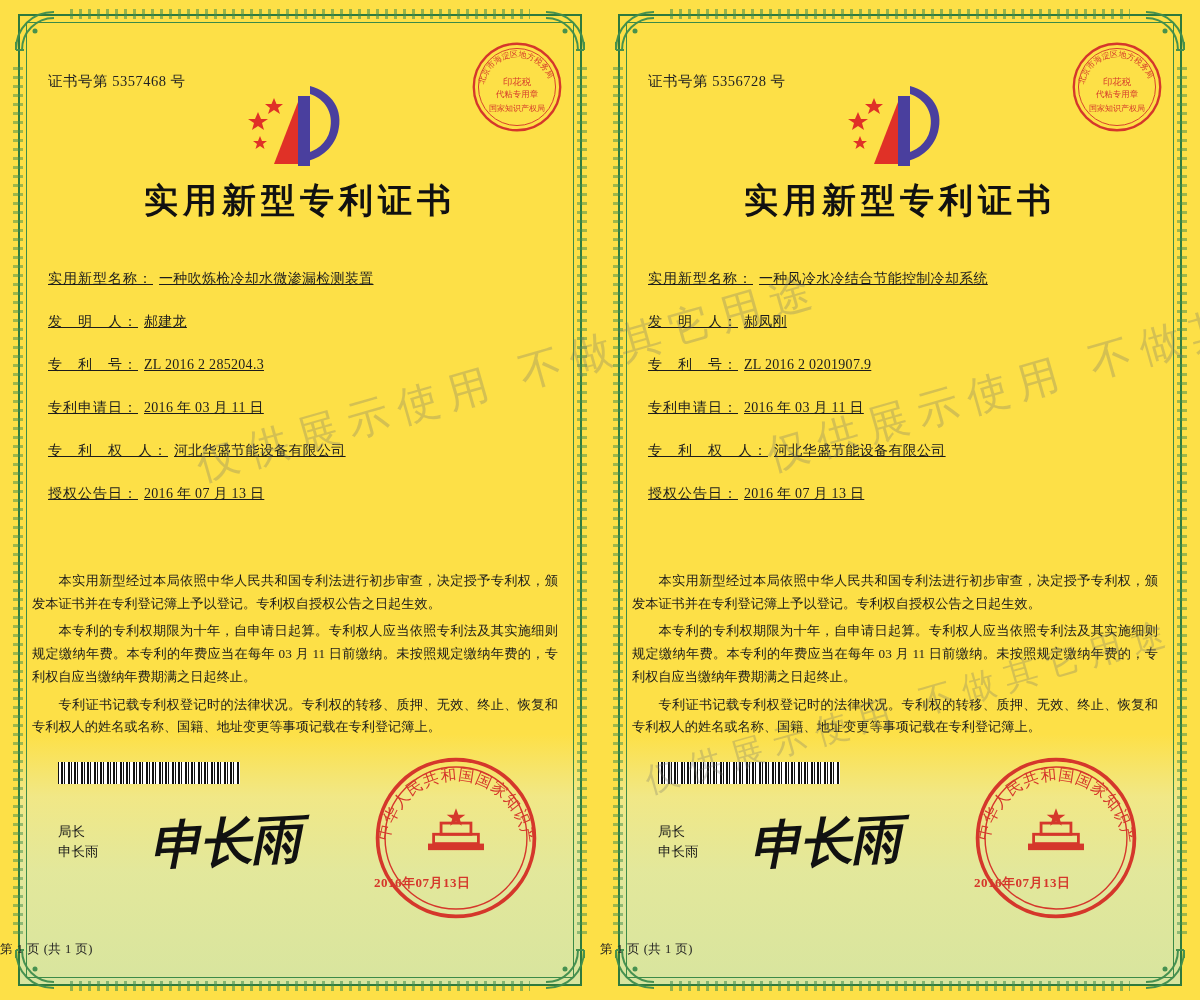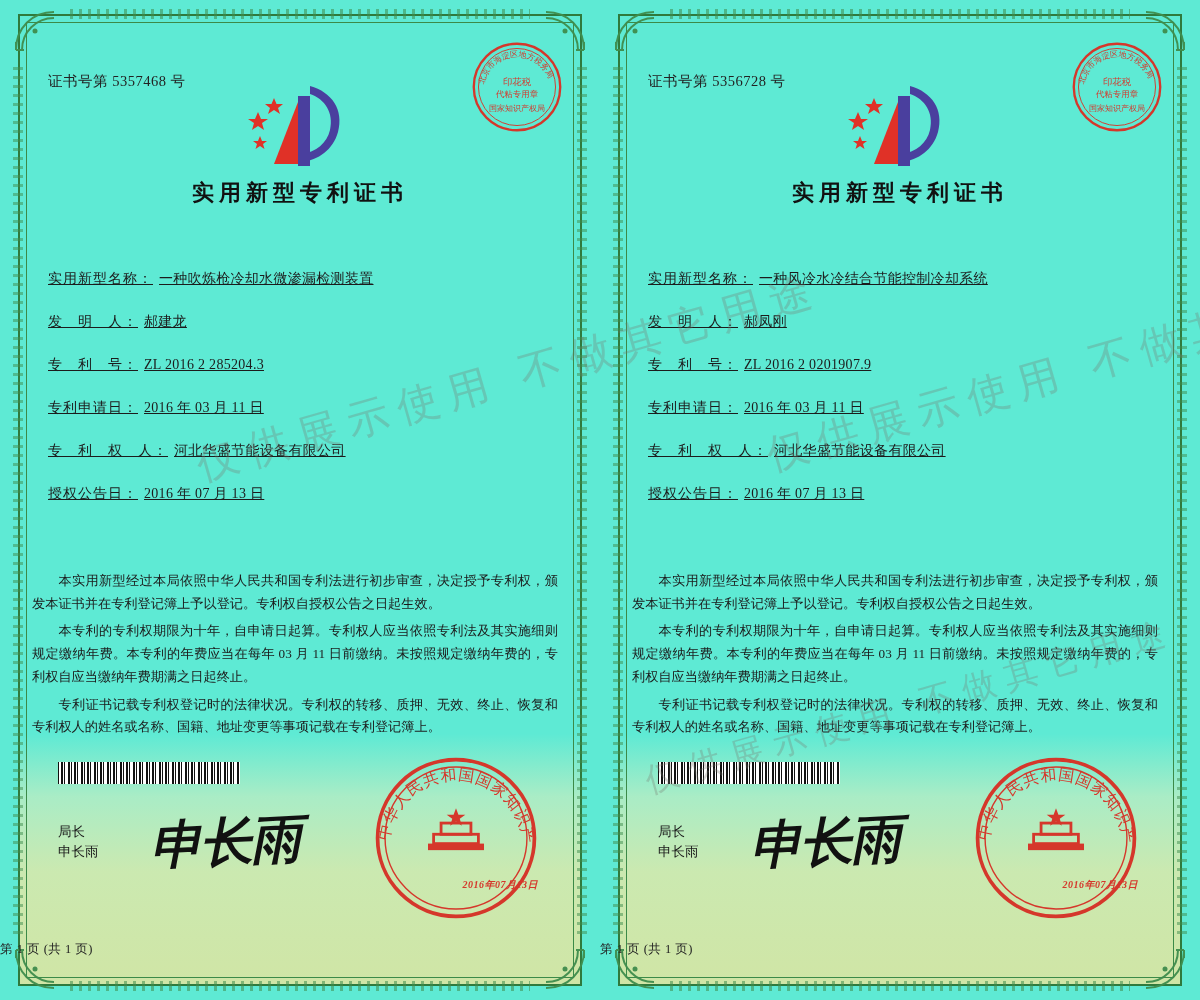--- a/index.html
+++ b/index.html
@@ -17,21 +17,21 @@
     height: 1000px;
     display: flex;
     gap: 0px;
     background: #fdfdfa;
   }
   .cert {
     position: relative;
     width: 600px;
     height: 1000px;
     box-sizing: border-box;
-    background: #5eead4;
+    background: #fde047;
     overflow: hidden;
   }
   
   .frame-outer {
     position: absolute;
     left: 18px; top: 14px; right: 18px; bottom: 14px;
     border: 2px solid #2f7a3d;
     box-sizing: border-box;
   }
   .frame-inner {
@@ -117,21 +117,21 @@
     width: 94px;
     height: 94px;
   }
   .stamp-top svg { width: 100%; height: 100%; display: block; }
 
   .title {
     position: absolute;
     top: 178px;
     left: 0; right: 0;
     text-align: center;
-    font-size: 22px;
+    font-size: 34px;
     font-weight: bold;
     letter-spacing: 5px;
     color: #111;
     font-family: "DejaVu Serif", "Liberation Serif", serif;
   }
 
   .fields {
     position: absolute;
     left: 48px;
     right: 44px;
@@ -213,26 +213,25 @@
     bottom: 78px;
     width: 168px;
     height: 168px;
   }
   .seal svg { width: 100%; height: 100%; display: block; }
   .seal-date {
     position: absolute;
     right: 62px;
     bottom: 108px;
     width: 164px;
-    text-align: right;
-    font-size: 10px;
+    text-align: left;
+    font-size: 13px;
     color: #d5372b;
     letter-spacing: .5px;
     font-weight: bold;
-    font-style: italic;
   }
 
   .page-footer {
     position: absolute;
     left: 0; right: 0;
     bottom: 42px;
     font-size: 12.5px;
     color: #222;
     letter-spacing: .5px;
   }

